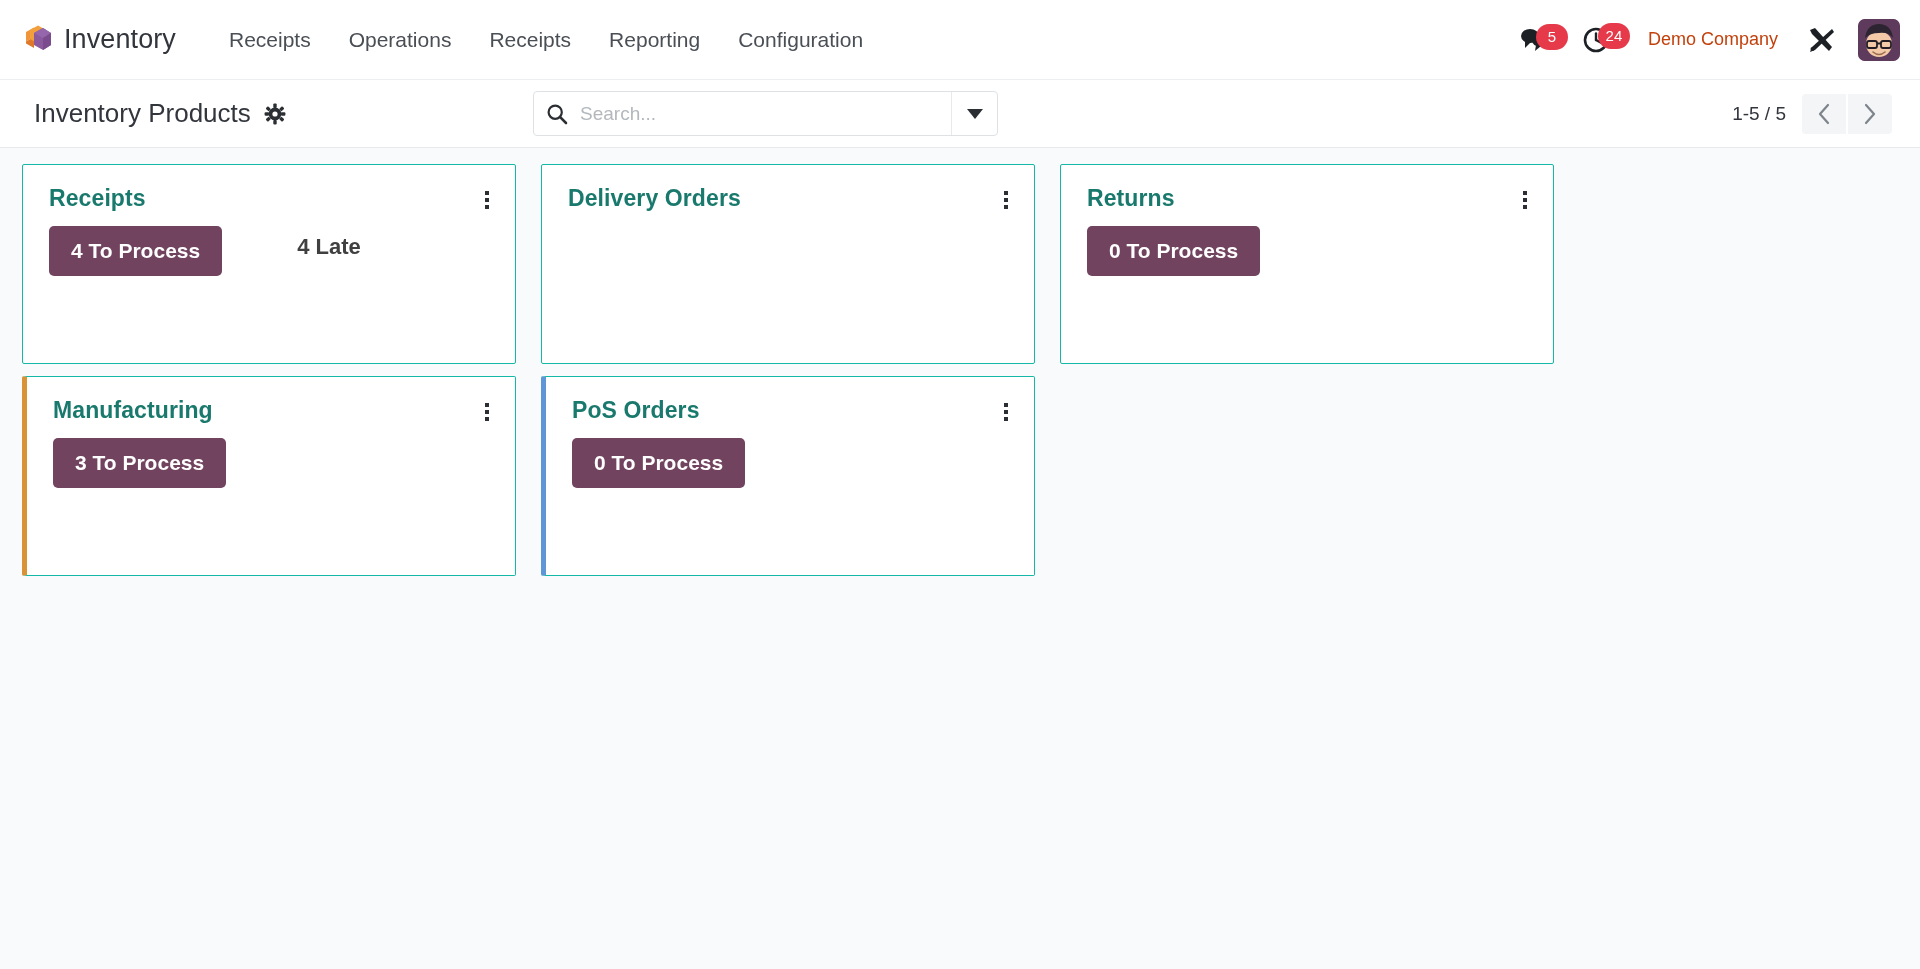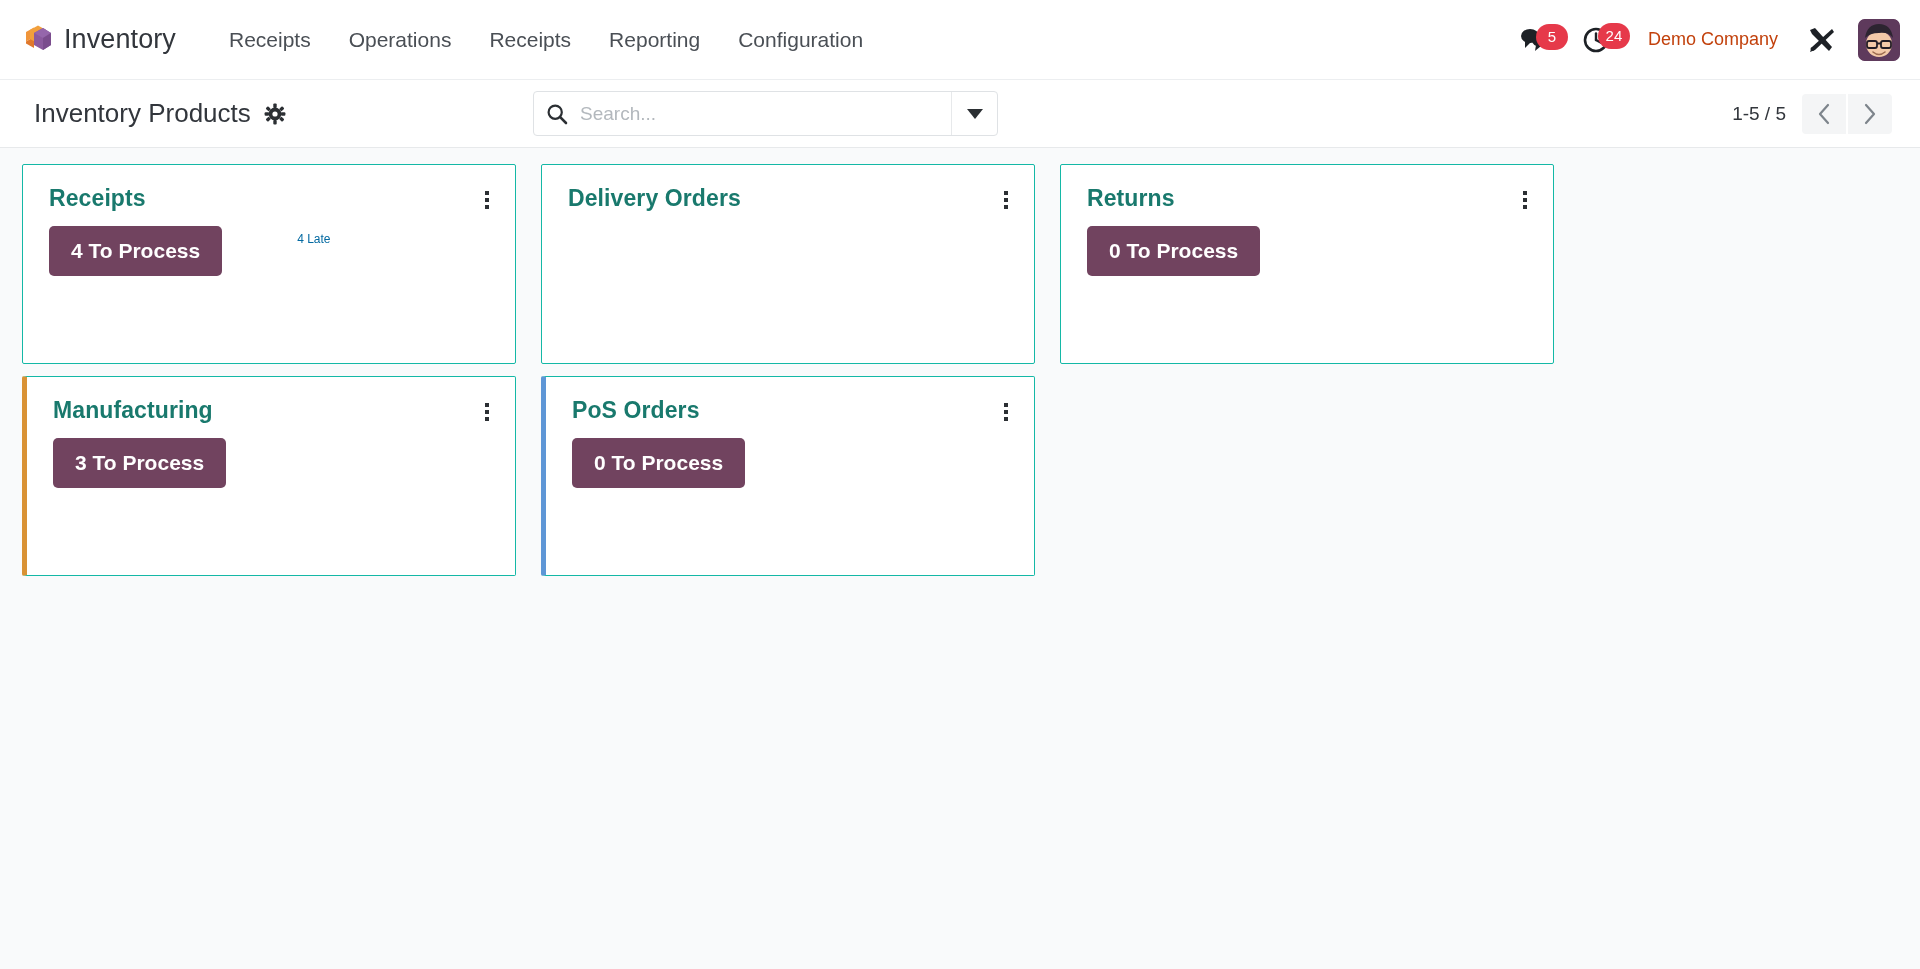--- a/index.html
+++ b/index.html
@@ -251,25 +251,26 @@
     white-space: nowrap;
   }
   .stat-list {
     margin-left: 75px;
     margin-top: 4px;
     display: flex;
     flex-direction: column;
     gap: 2px;
   }
   .stat-link {
-    font-size: 12px;
-    color: #0369a1;
+    font-size: 22px;
+    color: #404040;
     white-space: nowrap;
     cursor: pointer;
     line-height: 1.5;
+    font-weight: bold;
   }
 </style>
 </head>
 <body>
 
 <div class="navbar">
 
   <svg class="brand-logo" viewBox="0 0 34 34">
     <polygon points="8,9 16,4.5 16,14 8,18.5" fill="#f0953a"></polygon>
     <polygon points="8,18.5 16,14 16,25 8,20.5" fill="#e0782c"></polygon>

